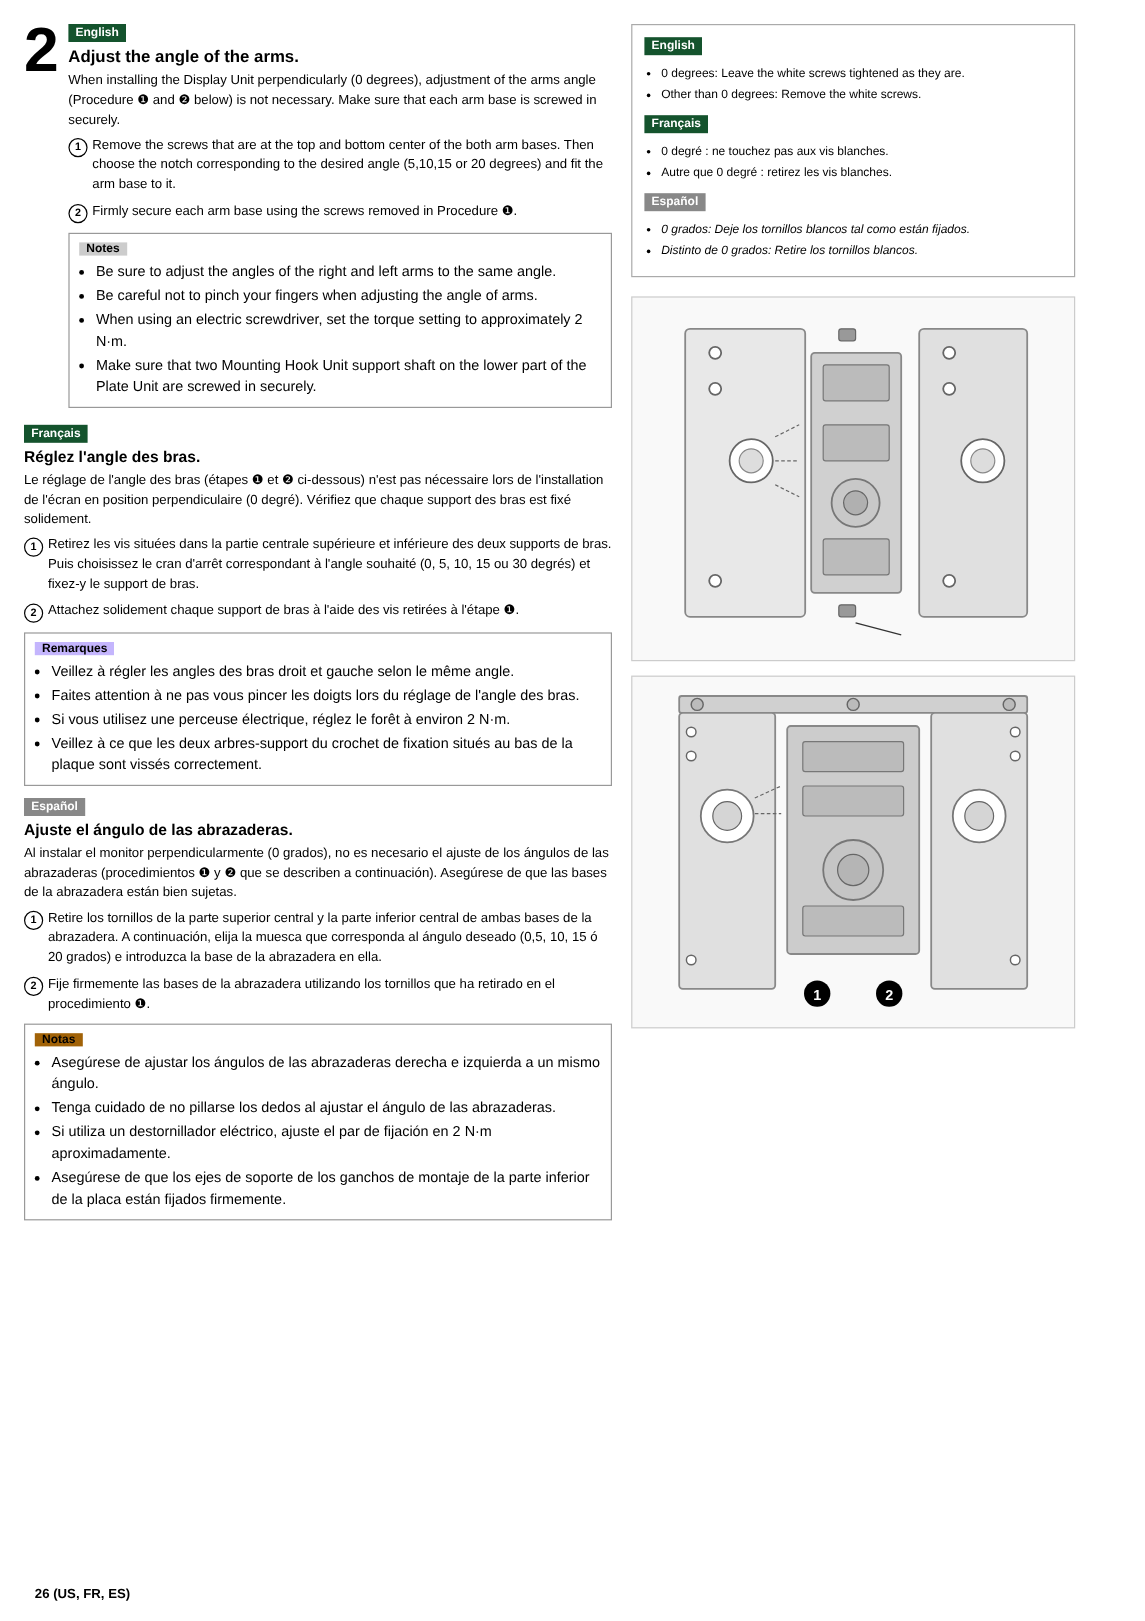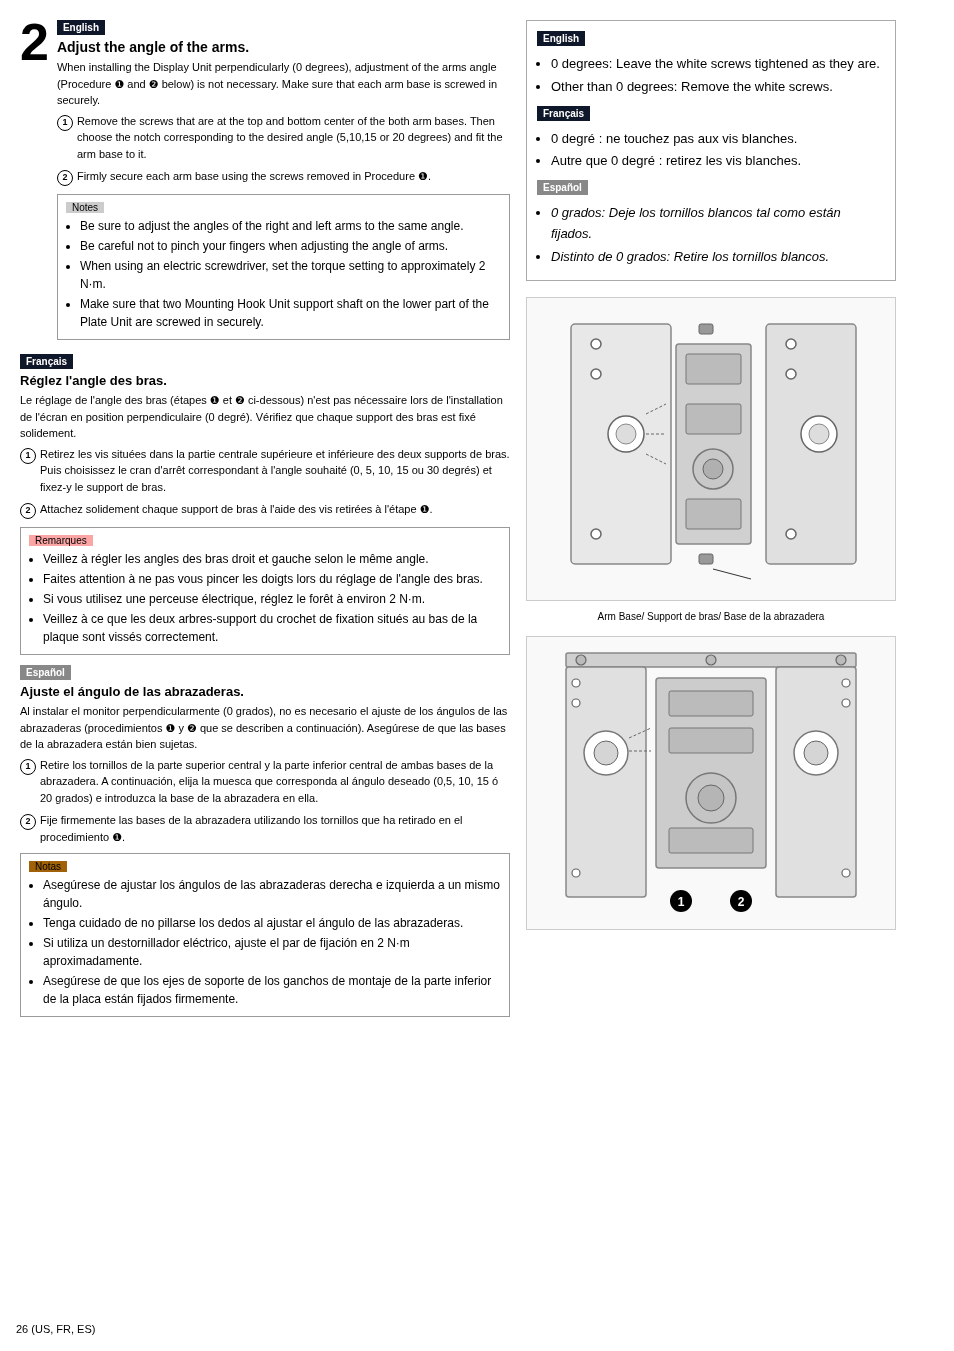--- a/index.html
+++ b/index.html
@@ -30,21 +30,21 @@
     .step-number {
       font-size: 52px;
       font-weight: bold;
       float: left;
       margin-right: 8px;
       line-height: 1;
       margin-top: -4px;
     }
     .lang-badge {
       display: inline-block;
-      background: #0f172a;
+      background: #14532d;
       color: #fff;
       font-size: 10px;
       font-weight: bold;
       padding: 2px 6px;
       margin-bottom: 4px;
     }
     h2 {
       font-size: 14px;
       font-weight: bold;
       margin-bottom: 4px;
@@ -79,21 +79,21 @@
       flex-shrink: 0;
       margin-top: 2px;
     }
     .notes-box {
       border: 1px solid #999;
       padding: 6px 8px;
       margin: 8px 0;
     }
     .notes-title {
       font-size: 10px;
-      font-weight: normal;
+      font-weight: bold;
       margin-bottom: 4px;
       background: #ccc;
       display: inline-block;
       padding: 0 6px;
       margin-bottom: 4px;
     }
     .notes-box ul {
       margin-left: 14px;
     }
     .notes-box li {
@@ -106,36 +106,36 @@
     }
     .right-box {
       border: 1px solid #aaa;
       padding: 10px;
       margin-bottom: 16px;
     }
     .right-box ul {
       margin-left: 14px;
     }
     .right-box li {
-      font-size: 13px;
+      font-size: 10px;
       line-height: 1.6;
       margin-bottom: 2px;
     }
     .arm-base-label {
       font-size: 10px;
       text-align: center;
       margin-top: 4px;
       line-height: 1.5;
     }
     .page-footer {
       position: absolute;
       bottom: 16px;
-      left: 16px;
+      left: 29px;
       font-size: 11px;
-      font-weight: normal;
+      font-weight: bold;
       margin-top: 20px;
     }
     
     .svg-wrap {
       border: 1px solid #ccc;
       margin-bottom: 8px;
       background: #f9f9f9;
       display: flex;
       align-items: center;
       justify-content: center;
@@ -183,21 +183,21 @@
       <p>Le réglage de l'angle des bras (étapes ❶ et ❷ ci-dessous) n'est pas nécessaire lors de l'installation de l'écran en position perpendiculaire (0 degré). Vérifiez que chaque support des bras est fixé solidement.</p>
       <div class="step-item">
         <span class="circle-num">1</span>
         <span>Retirez les vis situées dans la partie centrale supérieure et inférieure des deux supports de bras. Puis choisissez le cran d'arrêt correspondant à l'angle souhaité (0, 5, 10, 15 ou 30 degrés) et fixez-y le support de bras.</span>
       </div>
       <div class="step-item">
         <span class="circle-num">2</span>
         <span>Attachez solidement chaque support de bras à l'aide des vis retirées à l'étape ❶.</span>
       </div>
       <div class="notes-box">
-        <div class="notes-title" style="background:#fca5a5;">Remarques</div>
+        <div class="notes-title" style="background:#c4b5fd;">Remarques</div>
         <ul>
           <li>Veillez à régler les angles des bras droit et gauche selon le même angle.</li>
           <li>Faites attention à ne pas vous pincer les doigts lors du réglage de l'angle des bras.</li>
           <li>Si vous utilisez une perceuse électrique, réglez le forêt à environ 2 N·m.</li>
           <li>Veillez à ce que les deux arbres-support du crochet de fixation situés au bas de la plaque sont vissés correctement.</li>
         </ul>
       </div>
     </div>
 
     <div class="section">
@@ -282,25 +282,20 @@
         <circle cx="268" cy="130" r="18" fill="#fff" stroke="#666" stroke-width="1.5"></circle>
         <circle cx="268" cy="130" r="10" fill="#ddd" stroke="#888" stroke-width="1"></circle>
 
         <rect x="148" y="20" width="14" height="10" rx="2" fill="#999" stroke="#666" stroke-width="1"></rect>
         <rect x="148" y="250" width="14" height="10" rx="2" fill="#999" stroke="#666" stroke-width="1"></rect>
 
         <line x1="200" y1="275" x2="162" y2="265" stroke="#333" stroke-width="1"></line>
       </svg>
     </div>
 
-    <div class="arm-base-label">
-      <span>Arm Base/
-Support de bras/
-Base de la abrazadera</span>
-    </div>
 
     <div class="svg-wrap" style="margin-top:12px;">
       <svg width="320" height="280" viewBox="0 0 320 280" xmlns="http://www.w3.org/2000/svg">
 
         <rect x="15" y="10" width="290" height="14" rx="2" fill="#d0d0d0" stroke="#888" stroke-width="1.5"></rect>
 
         <circle cx="30" cy="17" r="5" fill="#bbb" stroke="#666" stroke-width="1.2"></circle>
         <circle cx="160" cy="17" r="5" fill="#bbb" stroke="#666" stroke-width="1.2"></circle>
         <circle cx="290" cy="17" r="5" fill="#bbb" stroke="#666" stroke-width="1.2"></circle>
 

